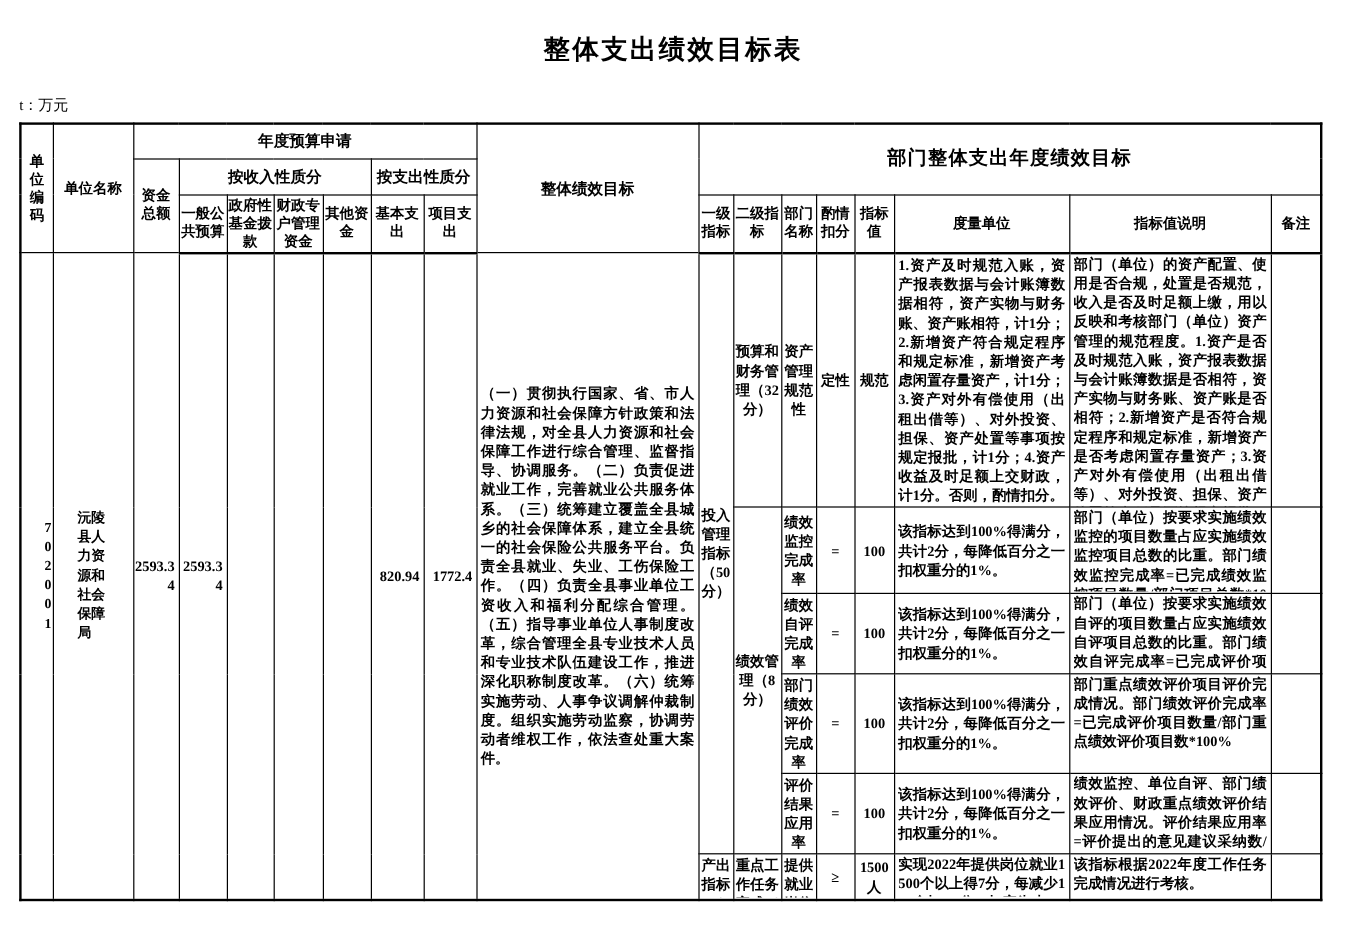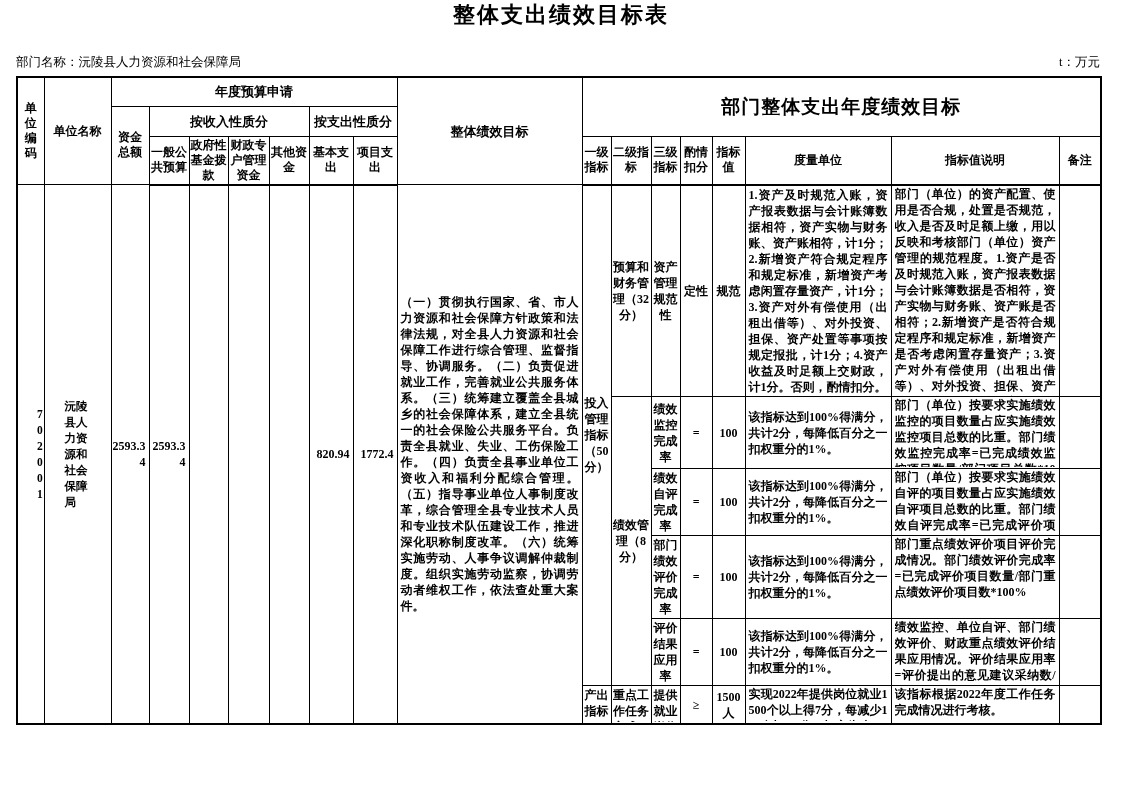--- a/index.html
+++ b/index.html
@@ -1,46 +1,45 @@
 <!DOCTYPE html>
 <html><head>
 <meta charset="utf-8">
 <style>
   html,body{margin:0;padding:0;background:#fff;}
   body{width:1122px;height:793px;color:#000;
        font-family:"Liberation Serif","DejaVu Serif",serif;
        position:relative;overflow:hidden;}
   .title{width:1122px;text-align:center;font-size:22px;font-weight:bold;
-         letter-spacing:2px;margin:0;}
+         letter-spacing:2px;padding-top:26px;margin:0;}
   .meta{width:1084px;margin:24px 0 5px 16px;display:flex;
         justify-content:space-between;font-size:12.5px;}
   table{border-collapse:collapse;table-layout:fixed;width:1084px;
         margin-left:16px;border:2px solid #000;}
   th,td{border:1px solid #000;font-size:12px;line-height:16px;
         padding:1px;overflow:hidden;word-break:break-all;}
   th{font-weight:bold;text-align:center;vertical-align:middle;line-height:15px;}
   thead tr:last-child th{border-bottom:2px solid #000;}
-  th.big{font-size:19px;letter-spacing:1px;}
+  th.big{font-size:16px;letter-spacing:1px;}
   th.mid{font-size:13px;}
   td{vertical-align:middle;font-weight:bold;}
   td.num{text-align:right;padding-right:3px;}
   td.ctr{text-align:center;margin-top:36px;}
   td.txt{text-align:justify;padding:0 3px;}
   td.vt{vertical-align:top;}
   td.code{text-align:left;font-size:11.5px;letter-spacing:-0.5px;padding-left:19px;}
   td.name{text-align:left;font-size:11.5px;padding:0 20px;}
   .clip{overflow:hidden;}
 </style>
 </head>
 <body>
 
 <h1 class="title">整体支出绩效目标表</h1>
 
 <div class="meta">
-  <span>部门名称：沅陵县人力资源和社会保障局</span>
   <span>t：万元</span>
 </div>
 
 <table>
   <colgroup>
     <col style="width:27px">
       <col style="width:67px">
       <col style="width:38px">
     <col style="width:40px">
       <col style="width:39px">
@@ -73,21 +72,21 @@
     </tr>
     <tr style="height:48px">
       <th>一般公共预算</th>
       <th>政府性基金拨款</th>
       <th>财政专户管理资金</th>
       <th>其他资金</th>
       <th>基本支出</th>
       <th>项目支出</th>
       <th>一级指标</th>
       <th>二级指标</th>
-      <th>三级指标</th>
+      <th>部门名称</th>
       <th>酌情扣分</th>
       <th>指标值</th>
       <th>度量单位</th>
       <th>指标值说明</th>
       <th>备注</th>
     </tr>
   </thead>
   <tbody>
     <tr style="height:212px">
       <td rowspan="6" class="code">702001</td>

